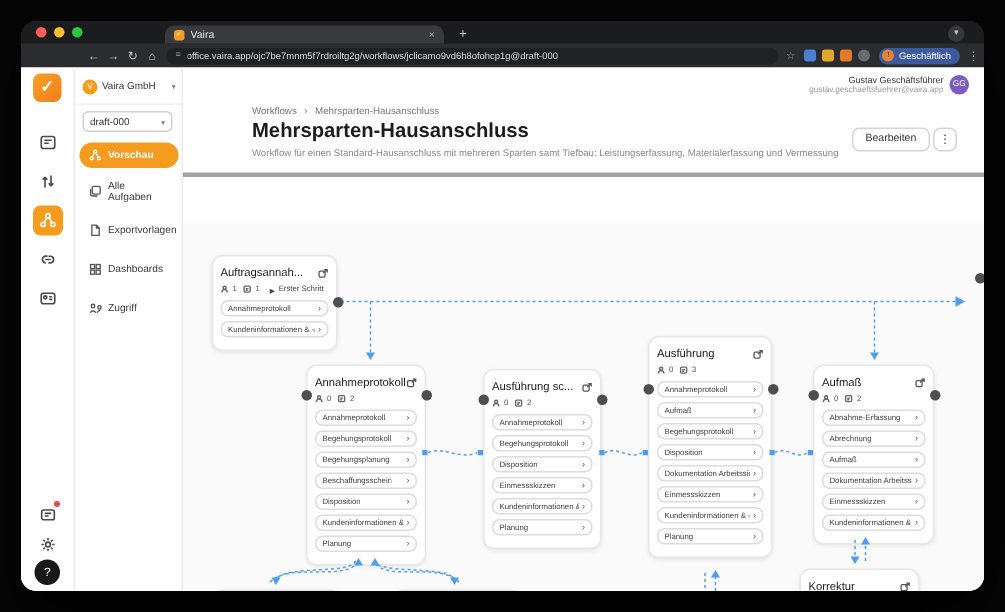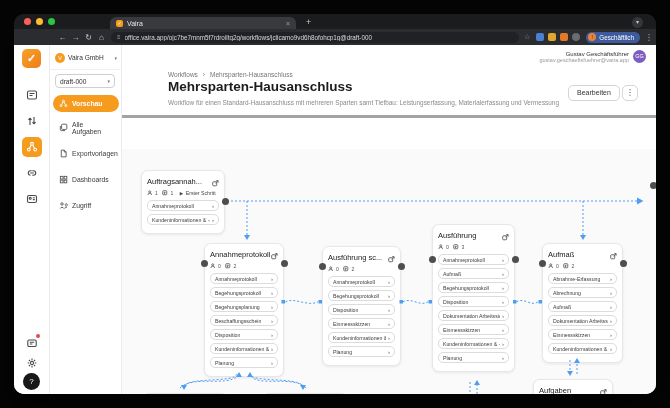--- a/index.html
+++ b/index.html
@@ -486,21 +486,21 @@
         
       </div>
 
       <div class="node" style="left:140px;top:244px;width:86px;height:48px">
         
         
       </div>
 
       <div class="node" style="left:411px;top:230px;width:80px;height:52px">
         <div class="node-h">
-          <span class="node-t">Aufgaben</span>
+          <span class="node-t">Korrektur</span>
           <span class="extlink"><svg viewBox="0 0 8 8">
                 <rect x="0.8" y="2" width="4.6" height="4.6" rx="1"></rect>
                 <path d="M4 3.5L7 0.8M4.8 0.8H7v2.2"></path>
               </svg></span>
         </div>
 
       </div>
 
       <div class="handle" style="left:99.5px;top:48.5px"></div>
       <div class="handle" style="left:78.5px;top:110.5px"></div>

